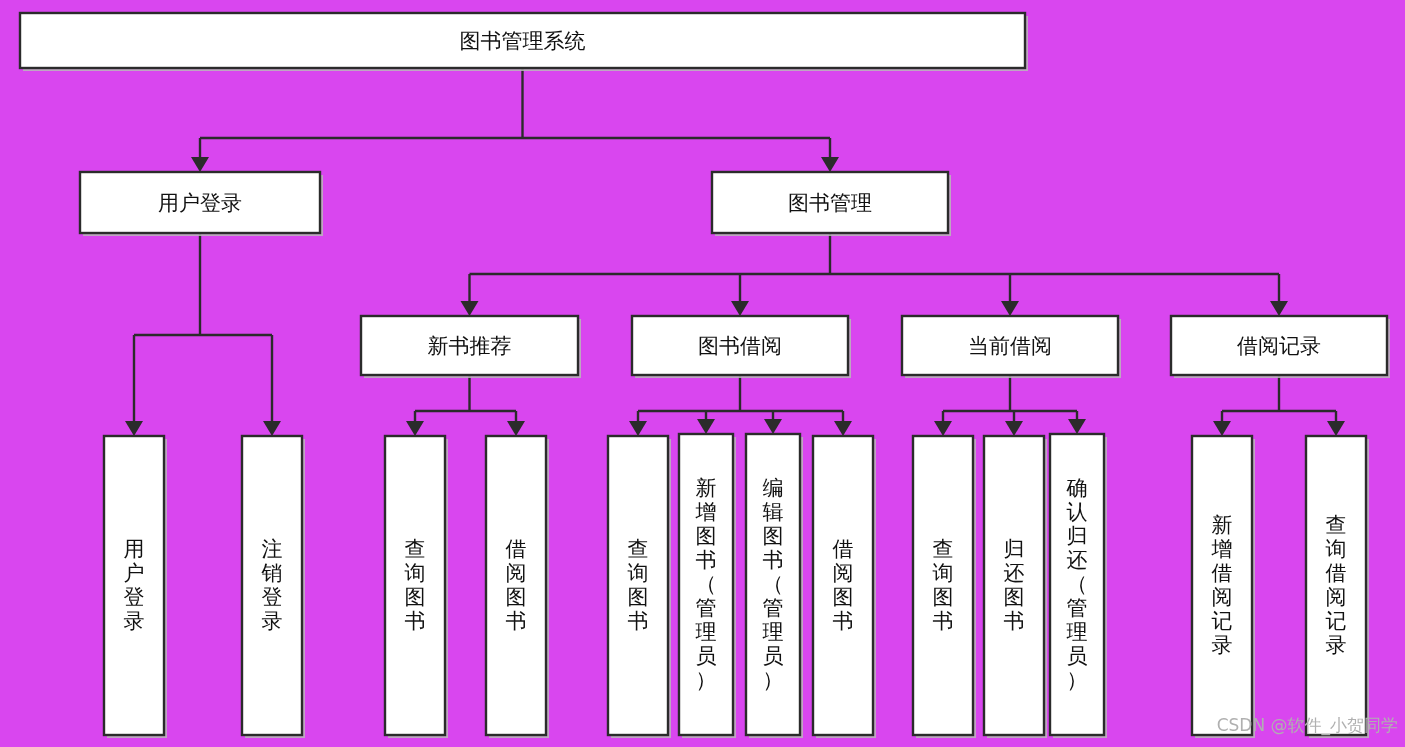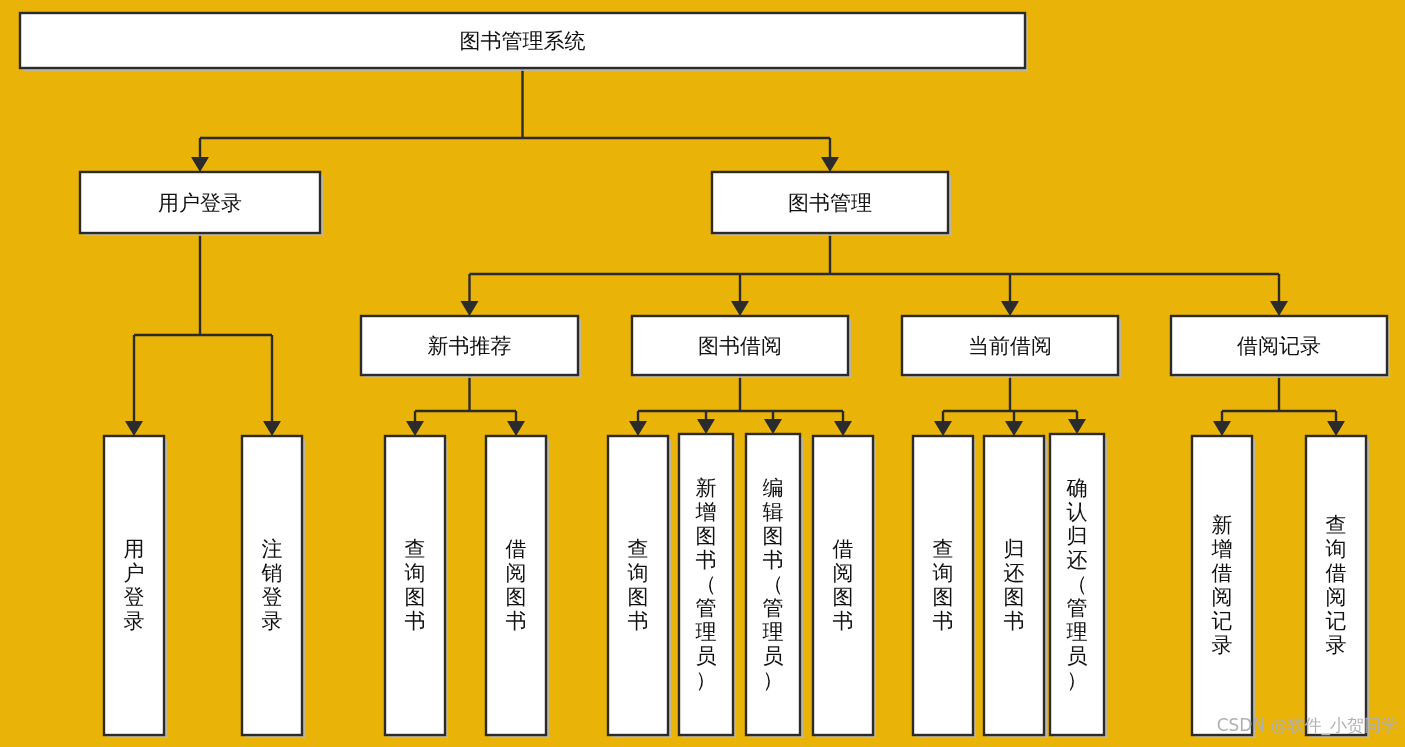--- a/index.html
+++ b/index.html
@@ -11,21 +11,21 @@
   body {
     width: 1405px;
     height: 747px;
     overflow: hidden;
     font-family: "DejaVu Sans", "Liberation Sans", sans-serif;
   }
   #diagram-root {
     position: relative;
     width: 1405px;
     height: 747px;
-    background: #eab308;
+    background: #d946ef;
   }
   #diagram-svg {
     position: absolute;
     top: 0;
     left: 0;
     width: 1405px;
     height: 747px;
     display: block;
   }
   .node-box {

